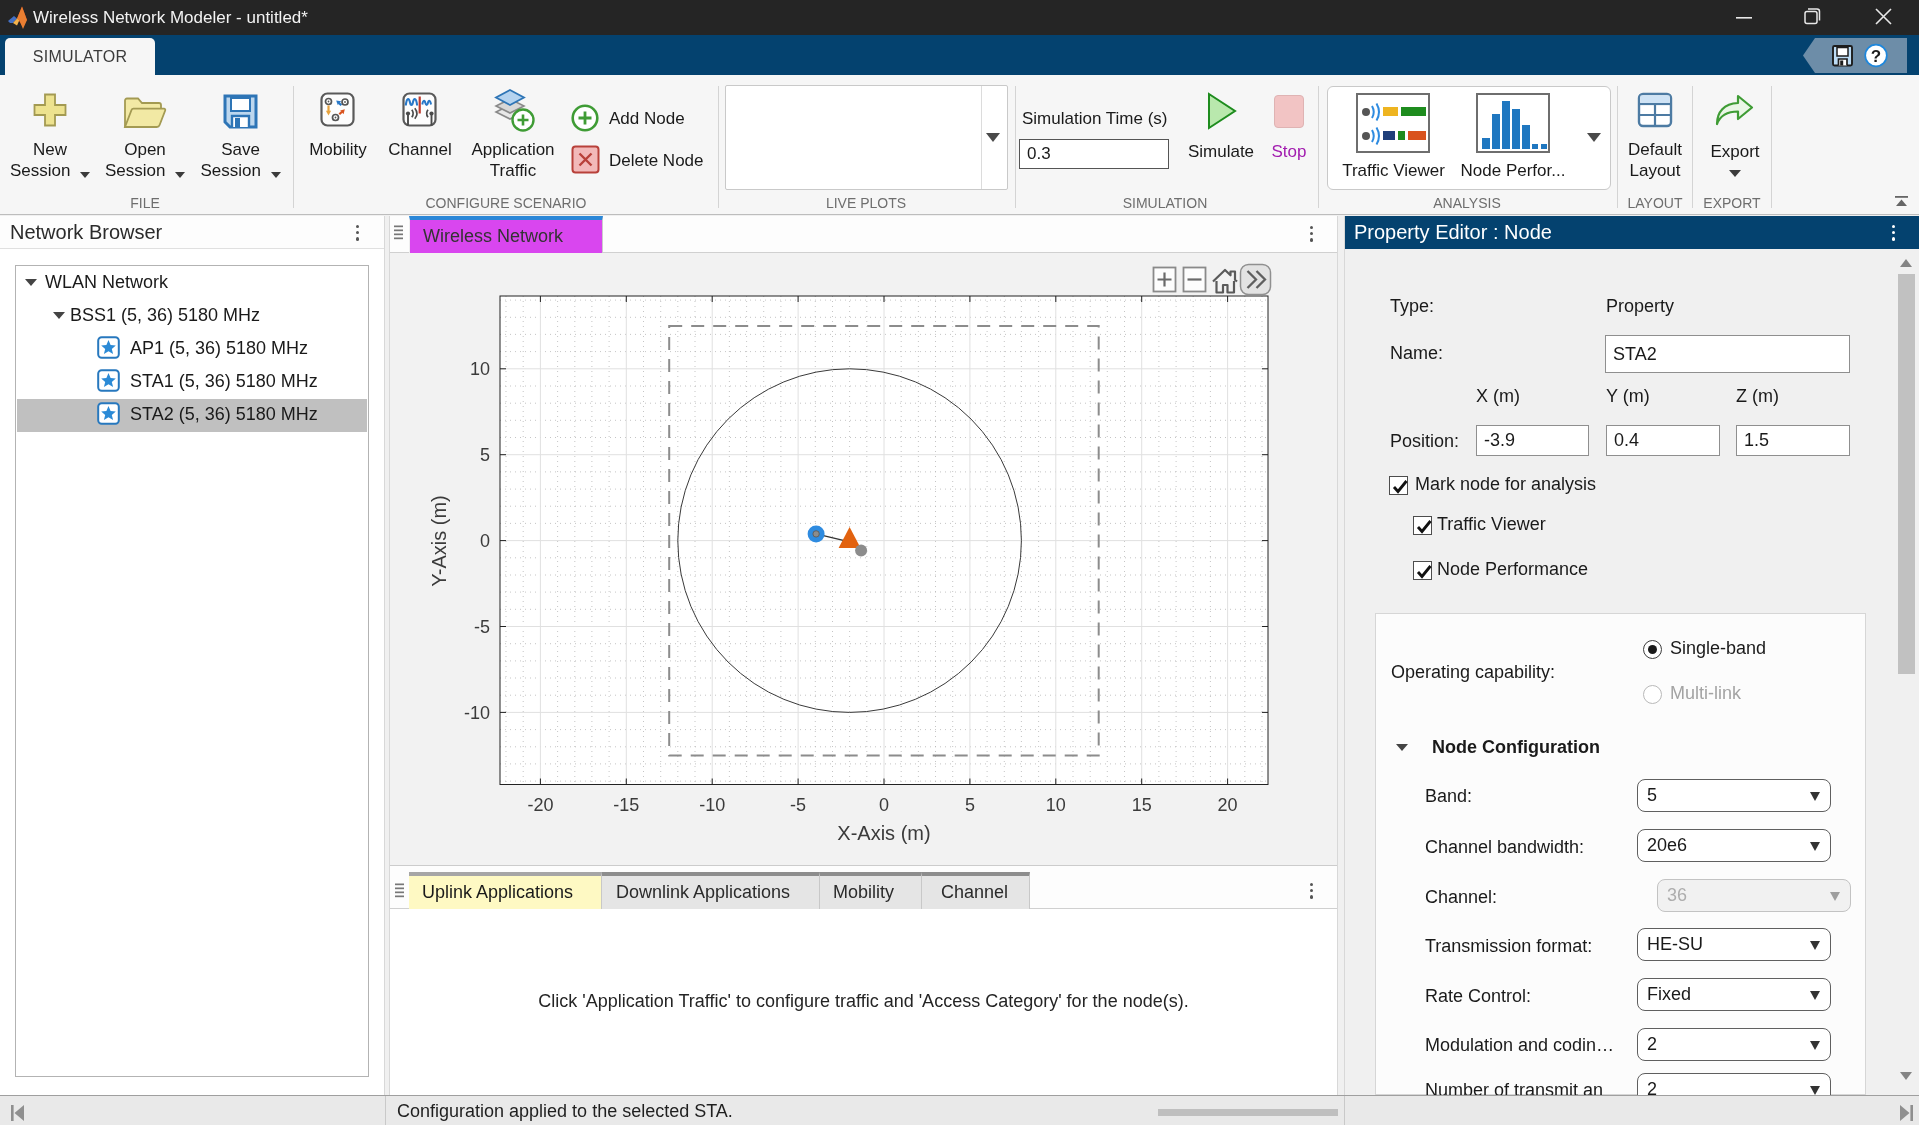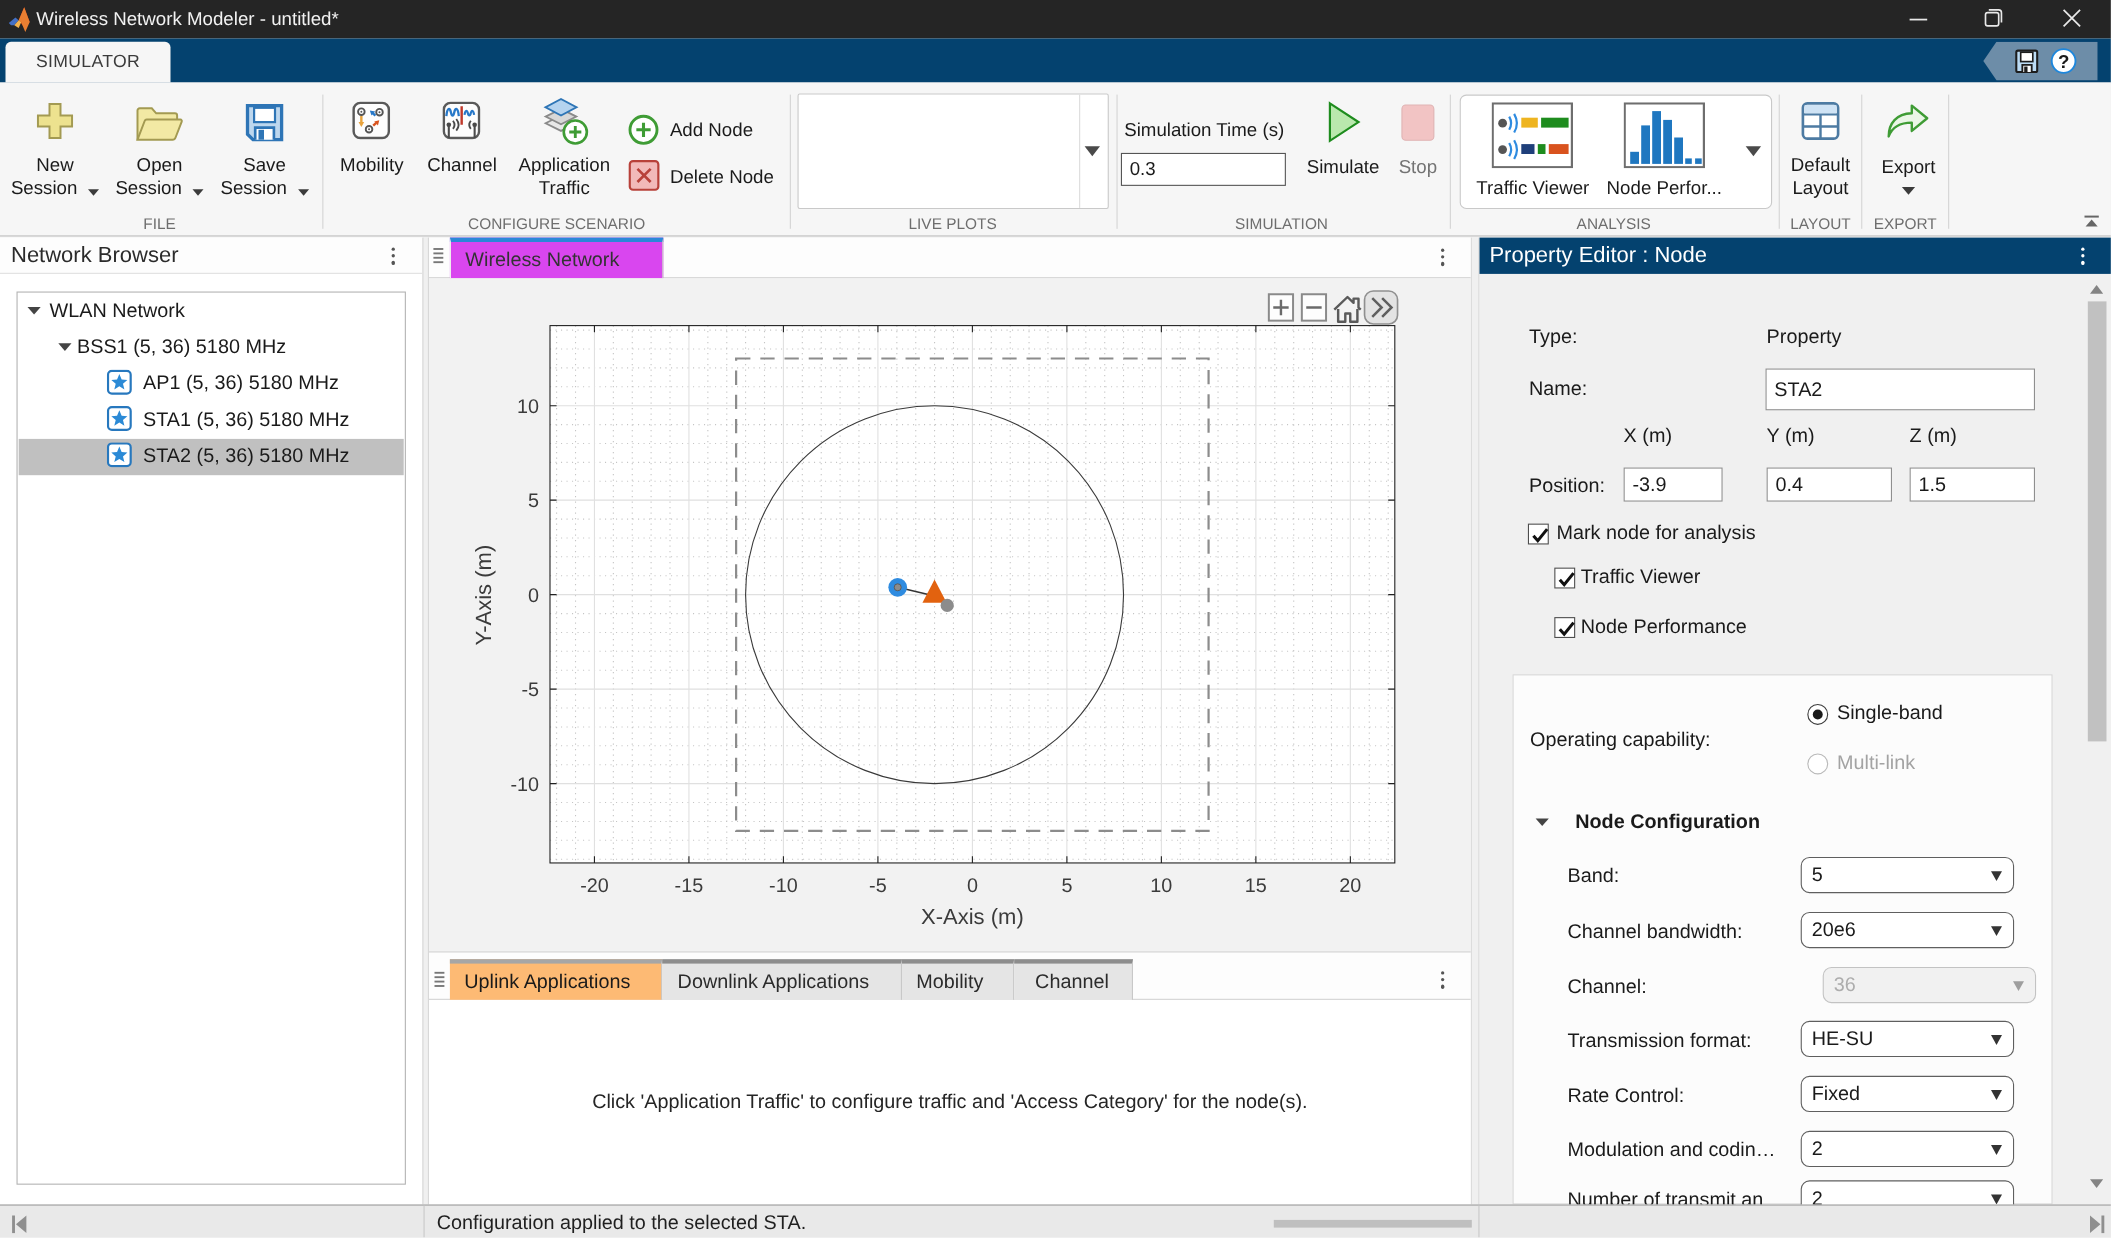--- a/index.html
+++ b/index.html
@@ -200,21 +200,21 @@
 <div class="abs" style="left:981px;top:86px;width:1px;height:103px;background:#dcdcdc"></div>
 <div class="abs" style="left:986px;top:133px;width:0;height:0;border-left:7px solid transparent;border-right:7px solid transparent;border-top:9px solid #4a4a4a"></div>
 
 <div class="abs" style="left:1022px;top:109px;font-size:17px;color:#1a1a1a">Simulation Time (s)</div>
 <div class="abs rinput" style="left:1019px;top:139px;width:150px;height:30px;border-color:#555;font-size:17px">0.3</div>
 <svg class="abs" style="left:1203px;top:91px" width="36" height="40" viewBox="0 0 36 40">
   <polygon points="6,3 32,20 6,37" fill="#b9e8ad" stroke="#1e8c1e" stroke-width="2"></polygon>
 </svg>
 <div class="abs btncap" style="left:1180px;top:141px;width:82px">Simulate</div>
 <div class="abs" style="left:1274px;top:95px;width:30px;height:33px;background:#f2c4c4;border:1px solid #dfb3b3;border-radius:4px"></div>
-<div class="abs btncap" style="left:1266px;top:141px;width:46px;color:#737373">Stop</div>
+<div class="abs btncap" style="left:1266px;top:141px;width:46px;color:#a21caf">Stop</div>
 
 <div class="abs" style="left:1327px;top:86px;width:284px;height:104px;background:#fff;border:1px solid #c9c9c9;border-radius:6px"></div>
 <svg class="abs" style="left:1356px;top:93px" width="74" height="60" viewBox="0 0 74 60">
   <rect x="1" y="1" width="72" height="58" fill="#fff" stroke="#6e6e6e" stroke-width="2"></rect>
   <circle cx="10" cy="19" r="4" fill="#555"></circle>
   <path d="M16 13 q3.5 6 0 12 M20.5 10.5 q5 8.5 0 17" fill="none" stroke="#2e8be0" stroke-width="2"></path>
   <rect x="27" y="14" width="15" height="9" fill="#eeb420"></rect>
   <rect x="45" y="14" width="25" height="9" fill="#1e8c1e"></rect>
   <circle cx="10" cy="43" r="4" fill="#555"></circle>
   <path d="M16 37 q3.5 6 0 12 M20.5 34.5 q5 8.5 0 17" fill="none" stroke="#2e8be0" stroke-width="2"></path>
@@ -352,21 +352,21 @@
 <div class="abs" id="cdivline"></div>
 <div class="abs" id="btabbar"></div>
 <svg class="abs" style="left:393px;top:882px" width="14" height="18" viewBox="0 0 14 18">
   <g fill="#777">
       <rect x="2" y="1.5" width="9" height="1.7"></rect>
       <rect x="2" y="5.5" width="9" height="1.7"></rect>
       <rect x="2" y="9.5" width="9" height="1.7"></rect>
       <rect x="2" y="13.5" width="9" height="1.7"></rect>
     </g>
 </svg>
-<div class="abs btab" style="left:409px;width:193px;background:#fdba74;border-top:4px solid #a6a6a6;border-right:1px solid #c8c8c8;color:#1a1a1a;padding-left:13px">Uplink Applications</div>
+<div class="abs btab" style="left:409px;width:193px;background:#fef9c3;border-top:4px solid #a6a6a6;border-right:1px solid #c8c8c8;color:#1a1a1a;padding-left:13px">Uplink Applications</div>
 <div class="abs btab" style="left:602px;width:218px;background:#e5e5e5;border-top:4px solid #8d8d8d;border-right:1px solid #c8c8c8;color:#2b2b2b;padding-left:14px">Downlink Applications</div>
 <div class="abs btab" style="left:820px;width:102px;background:#e5e5e5;border-top:4px solid #8d8d8d;border-right:1px solid #c8c8c8;color:#2b2b2b;padding-left:13px">Mobility</div>
 <div class="abs btab" style="left:922px;width:108px;background:#e5e5e5;border-top:4px solid #8d8d8d;border-right:1px solid #c8c8c8;color:#2b2b2b;padding-left:19px">Channel</div>
 <div class="kebab" style="left:1310px;top:882px">
     <i></i>
   </div>
 <div class="abs" id="bmsgarea"></div>
 <div class="abs" id="bmsg">Click 'Application Traffic' to configure traffic and 'Access Category' for the node(s).</div>
 
 <div class="abs" id="rightpanel"></div>
@@ -377,21 +377,21 @@
   </div>
 
 <div class="abs rlabel" style="left:1390px;top:296px">Type:</div>
 <div class="abs rlabel" style="left:1606px;top:296px">Property</div>
 <div class="abs rlabel" style="left:1390px;top:343px">Name:</div>
 <div class="abs rinput" style="left:1605px;top:335px;width:245px;height:38px">STA2</div>
 <div class="abs rlabel" style="left:1476px;top:386px">X (m)</div>
 <div class="abs rlabel" style="left:1606px;top:386px">Y (m)</div>
 <div class="abs rlabel" style="left:1736px;top:386px">Z (m)</div>
 <div class="abs rlabel" style="left:1390px;top:431px">Position:</div>
-<div class="abs rinput" style="left:1476px;top:425px;width:90px;height:31px">-3.9</div>
+<div class="abs rinput" style="left:1476px;top:425px;width:113px;height:31px">-3.9</div>
 <div class="abs rinput" style="left:1606px;top:425px;width:114px;height:31px">0.4</div>
 <div class="abs rinput" style="left:1736px;top:425px;width:114px;height:31px">1.5</div>
 
 <div class="cbox" style="left:1389px;top:476px">
     <svg width="18" height="18" viewBox="0 0 18 18">
       <path d="M3 9 L7 13.5 L15.5 3" fill="none" stroke="#111" stroke-width="2.8"></path>
     </svg>
   </div>
 <div class="abs rlabel" style="left:1415px;top:474px">Mark node for analysis</div>
 <div class="cbox" style="left:1413px;top:516px">

